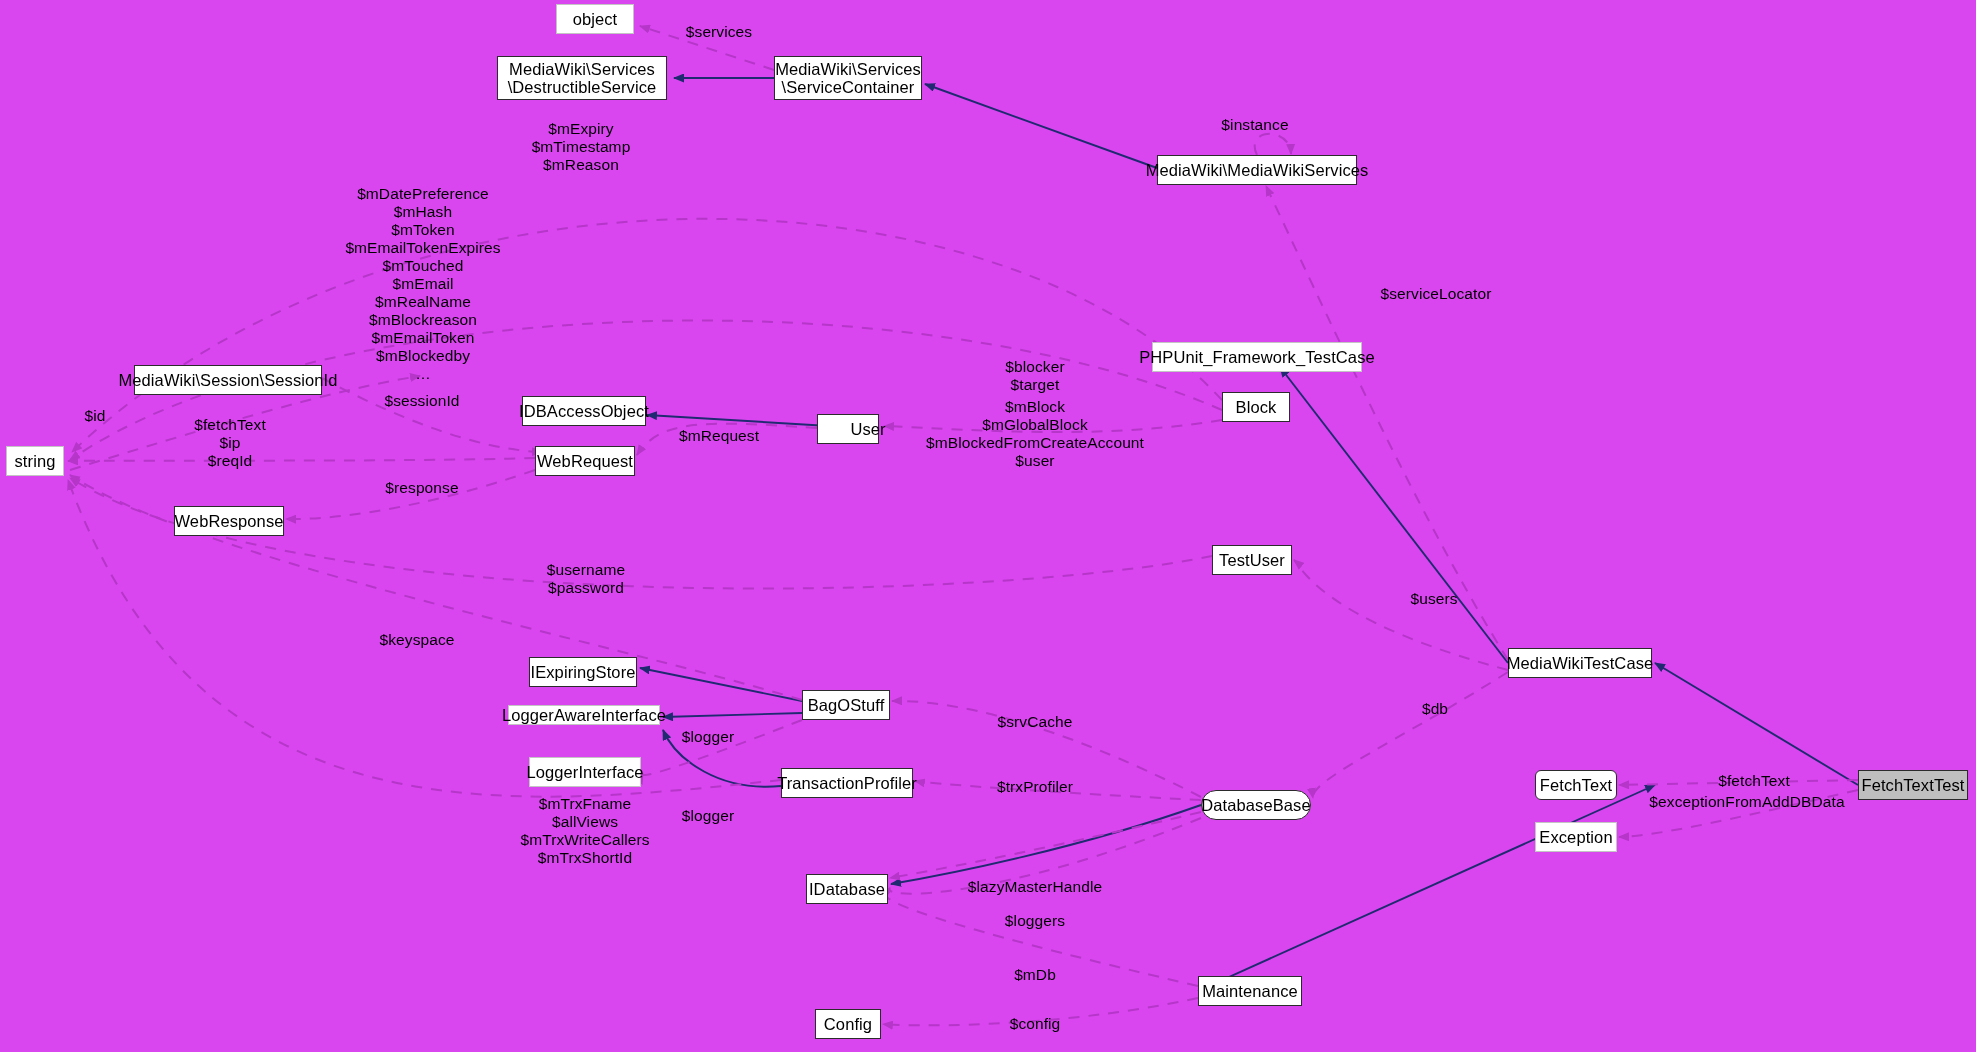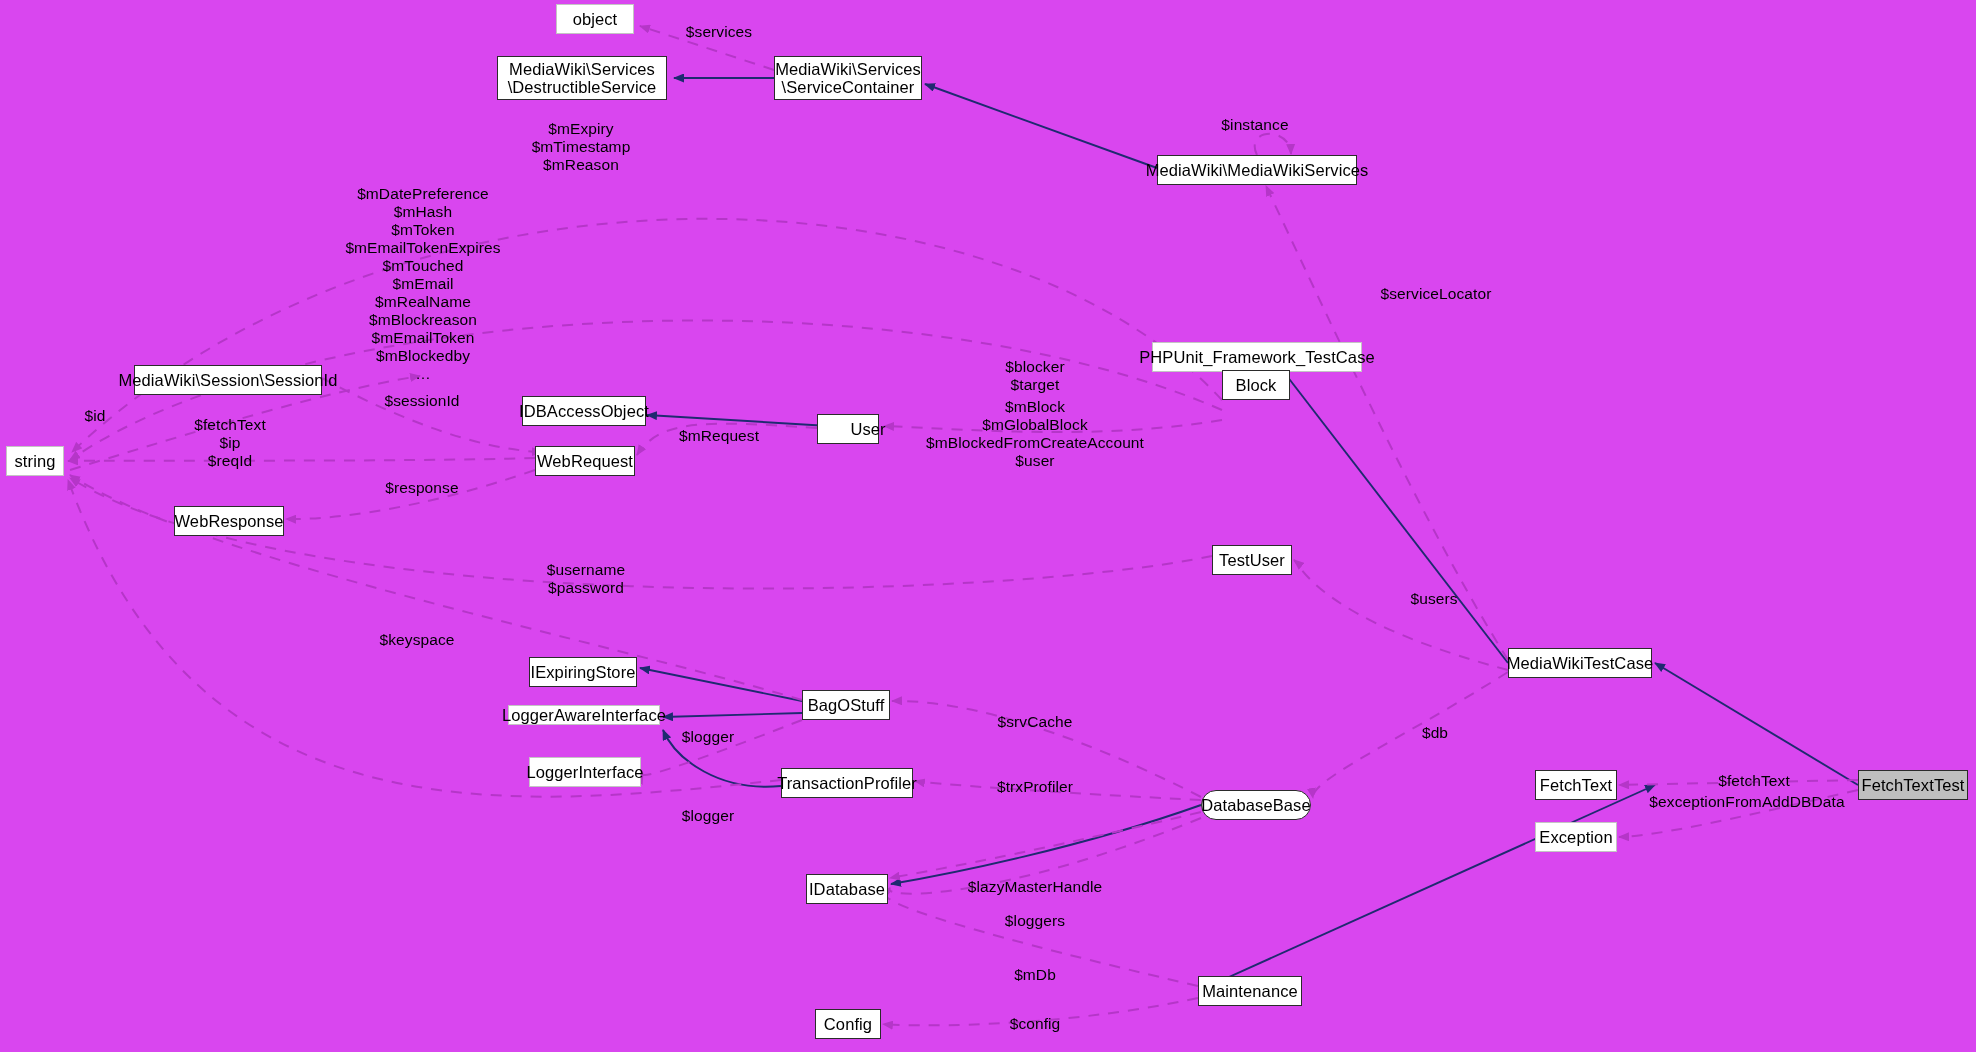--- a/index.html
+++ b/index.html
@@ -110,33 +110,33 @@
   <div class="node faint" style="left:556px;top:4px;width:78px;height:30px;">object</div>
   <div class="node solid" style="left:497px;top:56px;width:170px;height:44px;">MediaWiki\Services
 \DestructibleService</div>
   <div class="node solid" style="left:774px;top:56px;width:148px;height:44px;">MediaWiki\Services
 \ServiceContainer</div>
   <div class="node solid" style="left:1157px;top:155px;width:200px;height:30px;">MediaWiki\MediaWikiServices</div>
   <div class="node faint" style="left:1152px;top:342px;width:210px;height:30px;">PHPUnit_Framework_TestCase</div>
   <div class="node solid" style="left:134px;top:365px;width:188px;height:30px;">MediaWiki\Session\SessionId</div>
   <div class="node solid" style="left:522px;top:396px;width:124px;height:30px;">IDBAccessObject</div>
   <div class="node solid" style="left:817px;top:414px;width:62px;height:30px;padding-left:40px;">User</div>
-  <div class="node solid" style="left:1222px;top:370px;width:68px;height:30px;">Block</div>
+  <div class="node solid" style="left:1222px;top:392px;width:68px;height:30px;">Block</div>
   <div class="node faint" style="left:6px;top:446px;width:58px;height:30px;">string</div>
   <div class="node solid" style="left:535px;top:446px;width:100px;height:30px;">WebRequest</div>
   <div class="node solid" style="left:174px;top:506px;width:110px;height:30px;">WebResponse</div>
   <div class="node solid" style="left:1212px;top:545px;width:80px;height:30px;">TestUser</div>
   <div class="node solid" style="left:1508px;top:648px;width:144px;height:30px;">MediaWikiTestCase</div>
   <div class="node solid" style="left:529px;top:657px;width:108px;height:30px;">IExpiringStore</div>
   <div class="node solid" style="left:802px;top:690px;width:88px;height:30px;">BagOStuff</div>
   <div class="node faint" style="left:508px;top:705px;width:152px;height:20px;">LoggerAwareInterface</div>
   <div class="node faint" style="left:529px;top:757px;width:112px;height:30px;">LoggerInterface</div>
   <div class="node solid" style="left:781px;top:768px;width:132px;height:30px;">TransactionProfiler</div>
   <div class="node solid" style="left:1201px;top:790px;width:110px;height:30px;border-radius:15px;">DatabaseBase</div>
-  <div class="node solid" style="left:1535px;top:770px;width:82px;height:30px;">FetchText</div>
+  <div class="node solid" style="left:1535px;top:770px;width:82px;height:30px;border-radius:6px;">FetchText</div>
   <div class="node faint" style="left:1535px;top:822px;width:82px;height:30px;">Exception</div>
   <div class="node current" style="left:1858px;top:770px;width:110px;height:30px;">FetchTextTest</div>
   <div class="node solid" style="left:806px;top:874px;width:82px;height:30px;">IDatabase</div>
   <div class="node solid" style="left:1198px;top:976px;width:104px;height:30px;">Maintenance</div>
   <div class="node solid" style="left:815px;top:1009px;width:66px;height:30px;">Config</div>
 
   <div class="edge-label" style="left:719px;top:23px;">$services</div>
   <div class="edge-label" style="left:1255px;top:116px;">$instance</div>
   <div class="edge-label" style="left:1436px;top:285px;">$serviceLocator</div>
   <div class="edge-label" style="left:581px;top:120px;">$mExpiry
@@ -166,21 +166,25 @@
 $reqId</div>
   <div class="edge-label" style="left:719px;top:427px;">$mRequest</div>
   <div class="edge-label" style="left:422px;top:479px;">$response</div>
   <div class="edge-label" style="left:586px;top:561px;">$username
 $password</div>
   <div class="edge-label" style="left:417px;top:631px;">$keyspace</div>
   <div class="edge-label" style="left:1035px;top:713px;">$srvCache</div>
   <div class="edge-label" style="left:708px;top:728px;">$logger</div>
   <div class="edge-label" style="left:1035px;top:778px;">$trxProfiler</div>
   <div class="edge-label" style="left:708px;top:807px;">$logger</div>
-  <div class="edge-label" style="left:1435px;top:724px;">$db</div>
+  <div class="edge-label" style="left:585px;top:795px;">$mTrxFname
+$allViews
+$mTrxWriteCallers
+$mTrxShortId</div>
+  <div class="edge-label" style="left:1435px;top:700px;">$db</div>
   <div class="edge-label" style="left:1434px;top:590px;">$users</div>
   <div class="edge-label" style="left:1754px;top:772px;">$fetchText</div>
   <div class="edge-label" style="left:1747px;top:793px;">$exceptionFromAddDBData</div>
   <div class="edge-label" style="left:1035px;top:878px;">$lazyMasterHandle</div>
   <div class="edge-label" style="left:1035px;top:912px;">$loggers</div>
   <div class="edge-label" style="left:1035px;top:966px;">$mDb</div>
   <div class="edge-label" style="left:1035px;top:1015px;">$config</div>
 
 </div>
 

